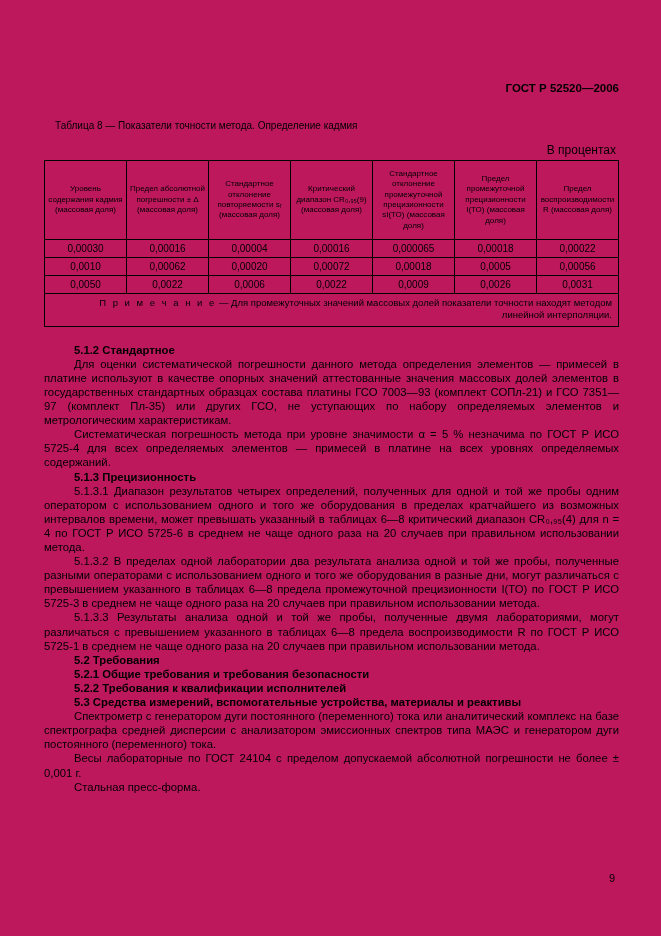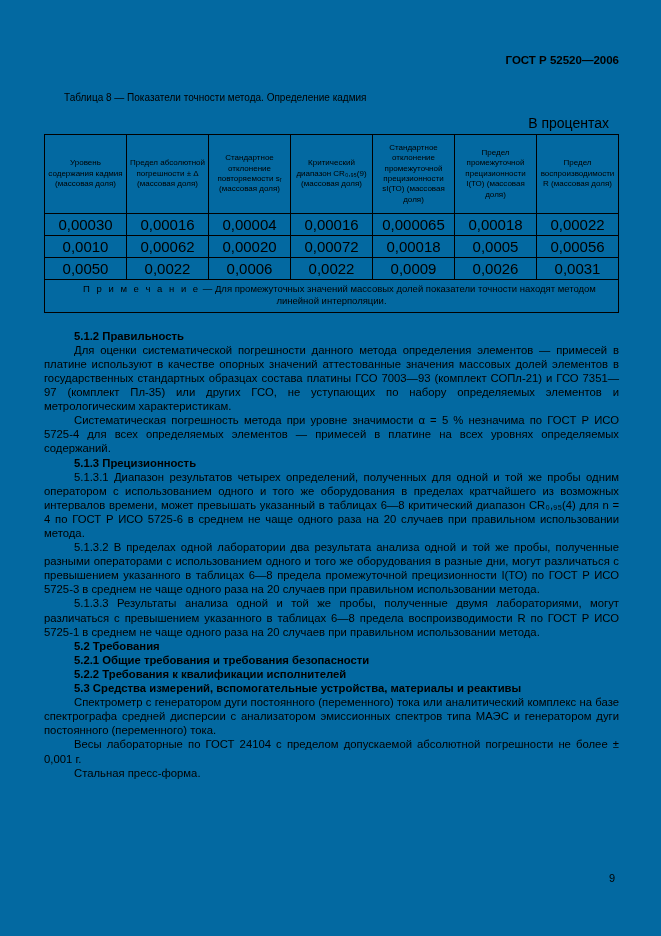--- a/index.html
+++ b/index.html
@@ -6,65 +6,65 @@
   html, body { margin: 0; padding: 0; }
   body {
     width: 661px; height: 936px;
     background: #e8e8e8;
     font-family: "Liberation Sans", sans-serif;
     color: #000;
   }
   .page {
     position: relative;
     width: 661px; height: 936px;
-    background: #0369a1;
+    background: #be185d;
     box-sizing: border-box;
-    padding: 54px 42px 0 44px;
+    padding: 82px 42px 0 44px;
     overflow: hidden;
   }
   .gost-header {
     font-size: 11.5px;
     font-weight: bold;
     text-align: right;
     margin-bottom: 26px;
   }
   .table-caption {
     font-size: 10px;
-    margin: 0 0 12px 20px;
+    margin: 0 0 12px 11px;
   }
   .units {
-    font-size: 14px;
+    font-size: 12px;
     text-align: right;
-    margin: 0 10px 3px 0;
+    margin: 0 3px 3px 0;
   }
   table.acc {
     width: 100%;
     border-collapse: collapse;
     table-layout: fixed;
   }
   .acc th, .acc td { border: 1px solid #000; }
   .acc th {
     font-size: 8px;
     font-weight: normal;
     text-align: center;
     vertical-align: middle;
     padding: 3px 2px;
     line-height: 1.3;
     height: 72px;
   }
   .acc td.num {
-    font-size: 15px;
+    font-size: 10px;
     text-align: center;
     vertical-align: middle;
     padding: 2px;
     height: 13px;
   }
   .acc td.note-cell {
     font-size: 9.5px;
-    text-align: center;
+    text-align: right;
     padding: 3px 6px 4px 6px;
     line-height: 1.3;
   }
   .note-para { text-indent: 16px; }
   .note-label { letter-spacing: 2px; }
   .content {
     margin-top: 16px;
     font-size: 11.3px;
     line-height: 14.1px;
   }
@@ -133,21 +133,21 @@
         <td class="note-cell" colspan="7">
           <div class="note-para">
             <span class="note-label">П р и м е ч а н и е</span><span> — Для промежуточных значений массовых долей показатели точности находят методом линейной интерполяции.</span>
           </div>
         </td>
       </tr>
     </tbody>
   </table>
 
   <div class="content">
-    <p class="h">5.1.2 Правильность</p>
+    <p class="h">5.1.2 Стандартное</p>
     <p class="b">Для оценки систематической погрешности данного метода определения элементов — примесей в платине используют в качестве опорных значений аттестованные значения массовых долей элементов в государственных стандартных образцах состава платины ГСО 7003—93 (комплект СОПл-21) и ГСО 7351—97 (комплект Пл-35) или других ГСО, не уступающих по набору определяемых элементов и метрологическим характеристикам.</p>
     <p class="b">Систематическая погрешность метода при уровне значимости α = 5 % незначима по ГОСТ Р ИСО 5725-4 для всех определяемых элементов — примесей в платине на всех уровнях определяемых содержаний.</p>
     <p class="h">5.1.3 Прецизионность</p>
     <p class="b">5.1.3.1 Диапазон результатов четырех определений, полученных для одной и той же пробы одним оператором с использованием одного и того же оборудования в пределах кратчайшего из возможных интервалов времени, может превышать указанный в таблицах 6—8 критический диапазон CR₀,₉₅(4) для n = 4 по ГОСТ Р ИСО 5725-6 в среднем не чаще одного раза на 20 случаев при правильном использовании метода.</p>
     <p class="b">5.1.3.2 В пределах одной лаборатории два результата анализа одной и той же пробы, полученные разными операторами с использованием одного и того же оборудования в разные дни, могут различаться с превышением указанного в таблицах 6—8 предела промежуточной прецизионности I(ТО) по ГОСТ Р ИСО 5725-3 в среднем не чаще одного раза на 20 случаев при правильном использовании метода.</p>
     <p class="b">5.1.3.3 Результаты анализа одной и той же пробы, полученные двумя лабораториями, могут различаться с превышением указанного в таблицах 6—8 предела воспроизводимости R по ГОСТ Р ИСО 5725-1 в среднем не чаще одного раза на 20 случаев при правильном использовании метода.</p>
     <p class="h">5.2 Требования</p>
     <p class="h">5.2.1 Общие требования и требования безопасности</p>
     <p class="h">5.2.2 Требования к квалификации исполнителей</p>
     <p class="h">5.3 Средства измерений, вспомогательные устройства, материалы и реактивы</p>

